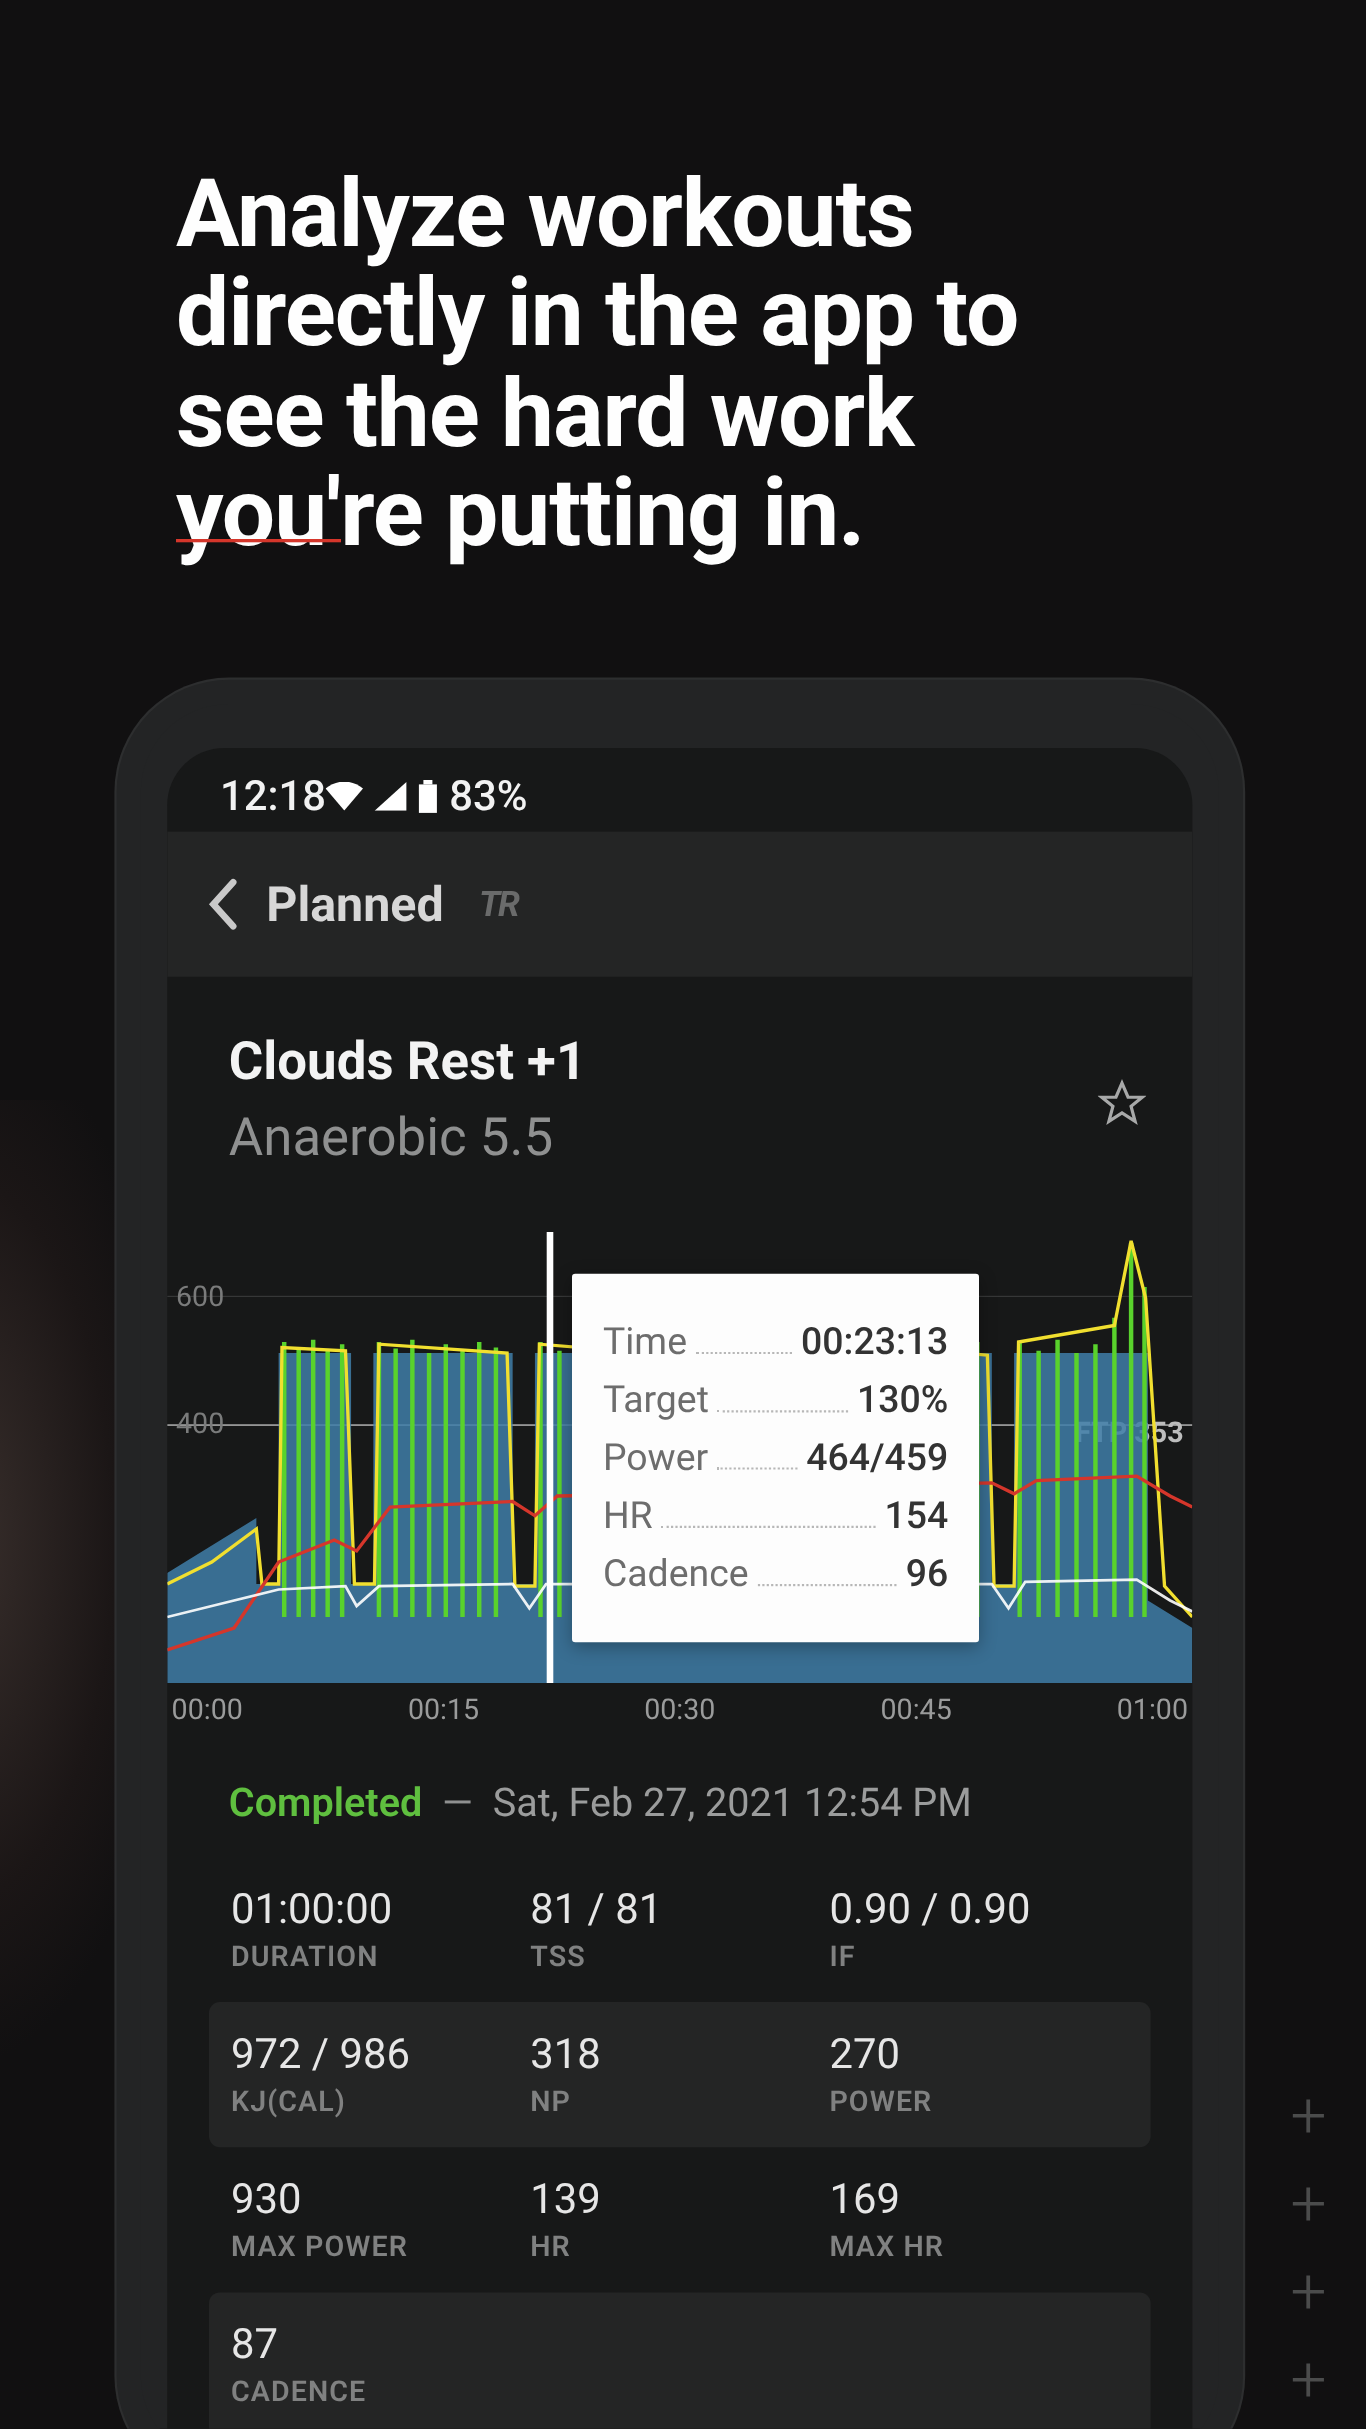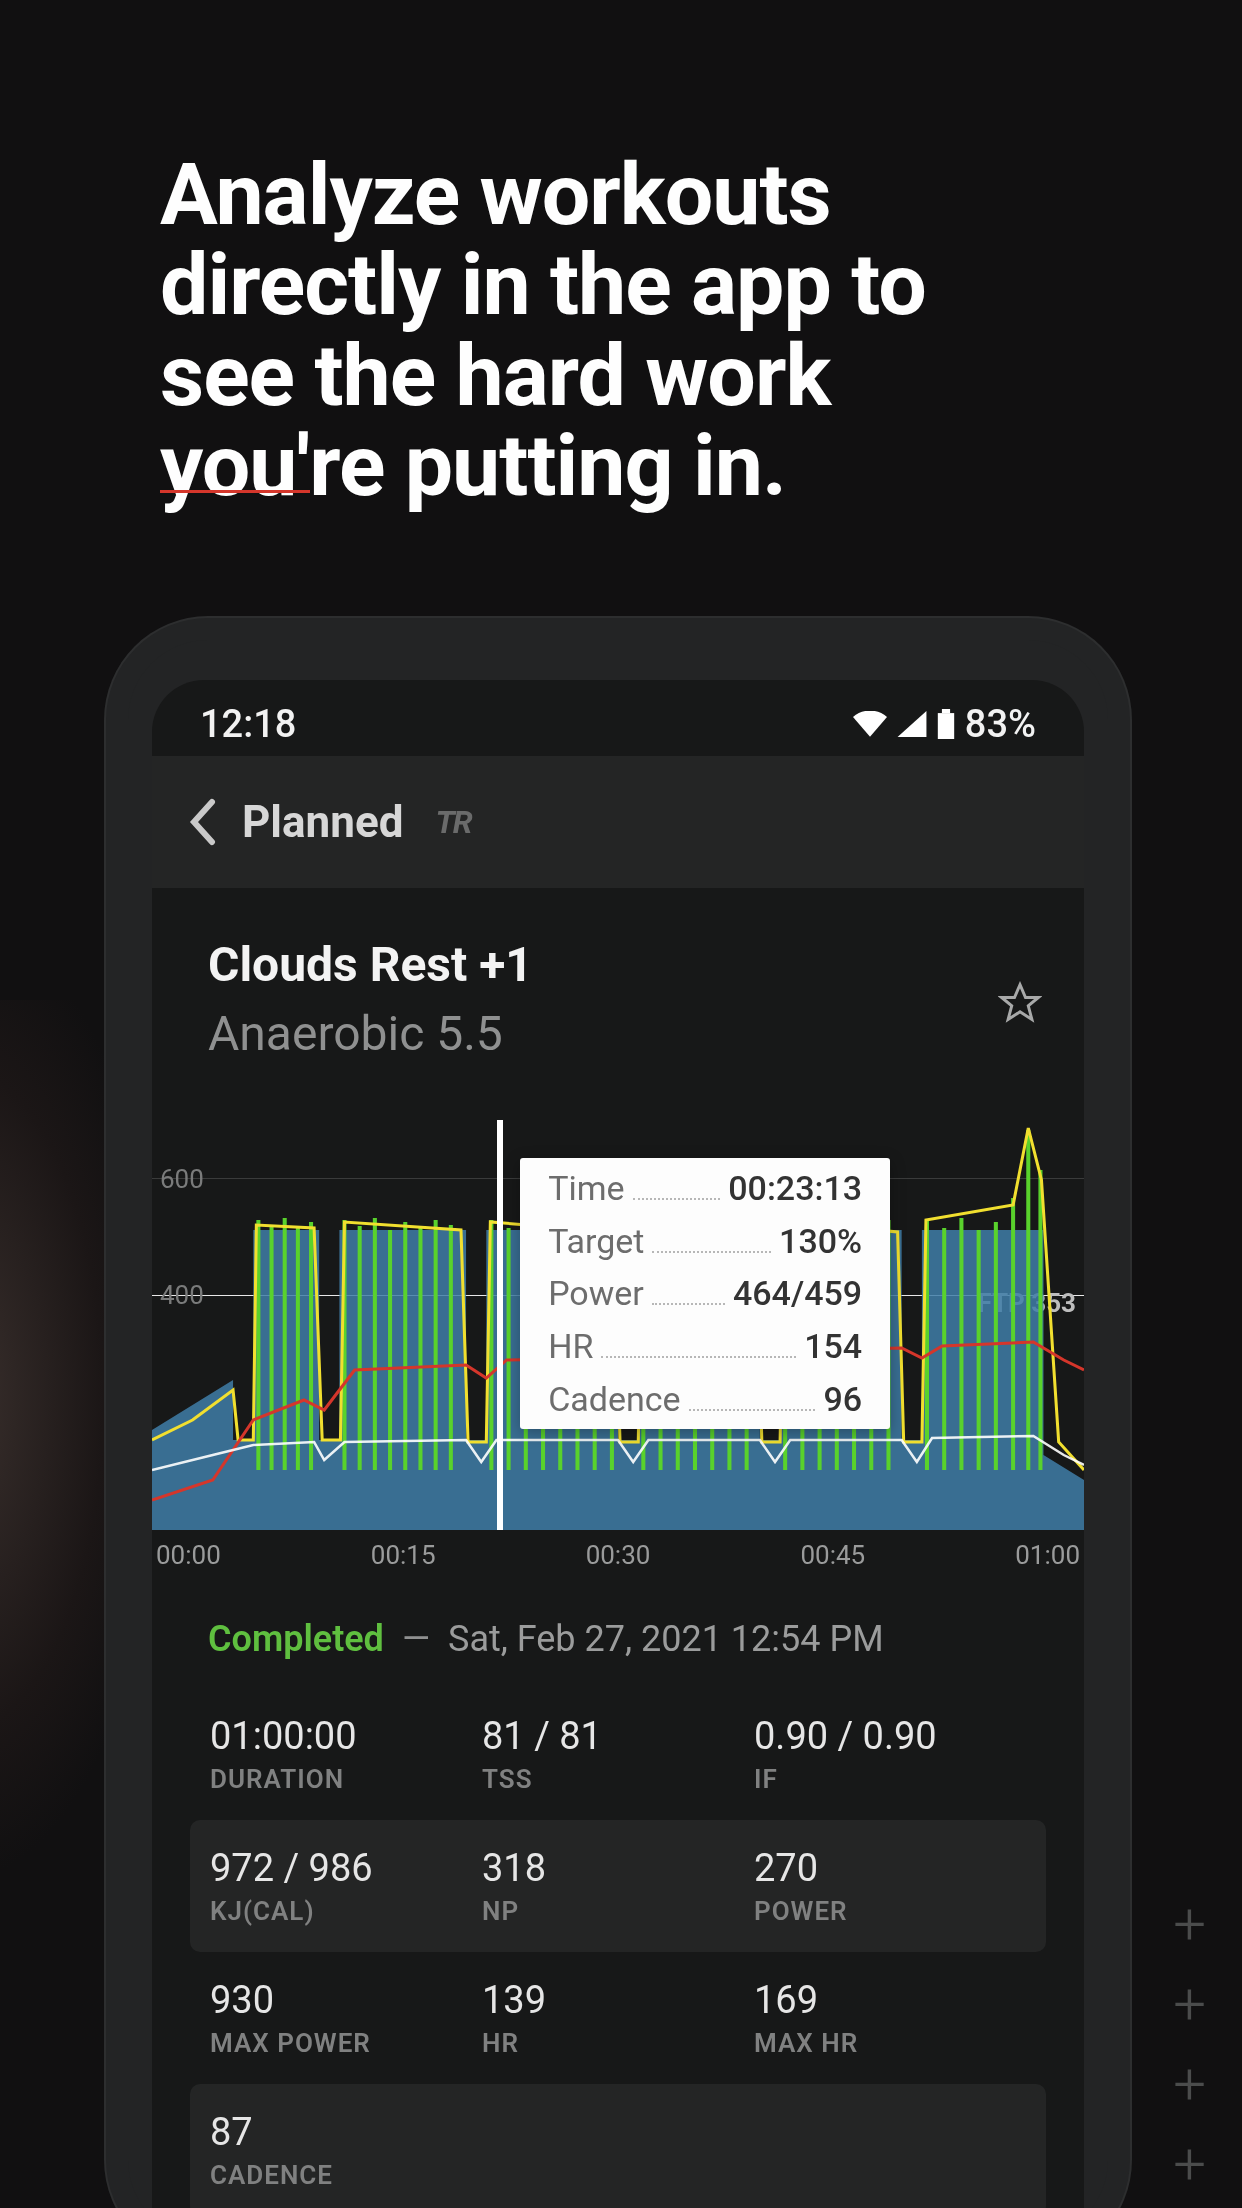--- a/index.html
+++ b/index.html
@@ -49,21 +49,20 @@
     right: 24px;
     top: 40px;
     bottom: 0;
     background: #171818;
     border-radius: 52px 52px 0 0;
     overflow: hidden;
   }
 
   .status-bar {
     display: flex;
-    justify-content: space-between;
     align-items: center;
     padding: 22px 48px 10px 48px;
     font-size: 38px;
     font-weight: 500;
     color: #f2f2f2;
   }
   .status-right { display: flex; align-items: center; gap: 10px; }
   .status-right svg { display: block; }
 
   .app-header {
@@ -108,21 +107,21 @@
     position: absolute;
     top: 10px; bottom: 40px;
     width: 6px;
     background: #fff;
   }
   .tooltip {
     position: absolute;
     background: #fdfdfd;
     color: #555;
     font-size: 34px;
-    padding: 4px 28px;
+    padding: 36px 28px;
     width: 370px;
     border-radius: 3px;
     box-shadow: 0 4px 16px rgba(0,0,0,.3);
   }
   .tooltip-row { display: flex; align-items: baseline; line-height: 1.55; }
   .tooltip-row .tl { color: #6d6d6d; }
   .tooltip-row .dots { flex: 1; border-bottom: 2px dotted #b7b7b7; margin: 0 8px 6px 8px; }
   .tooltip-row .tv { color: #333; font-weight: 500; }
 
   .completed-row {

